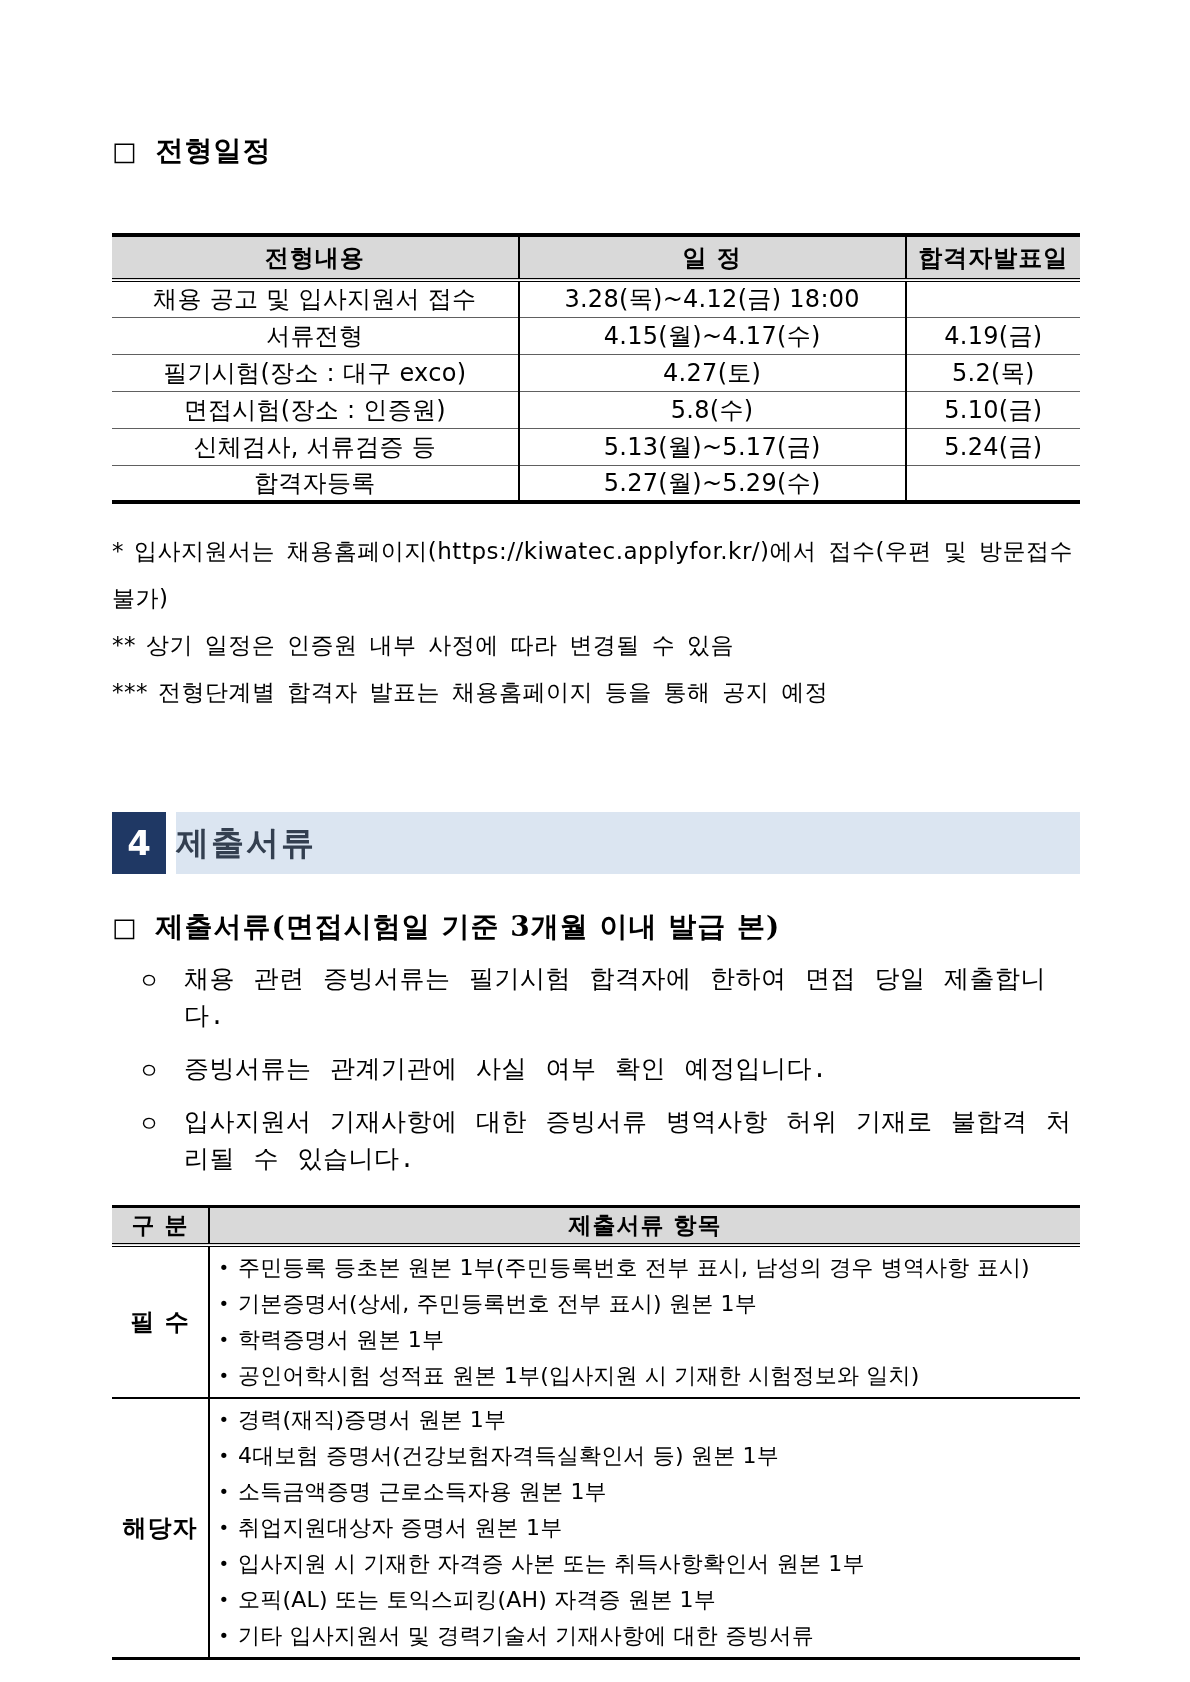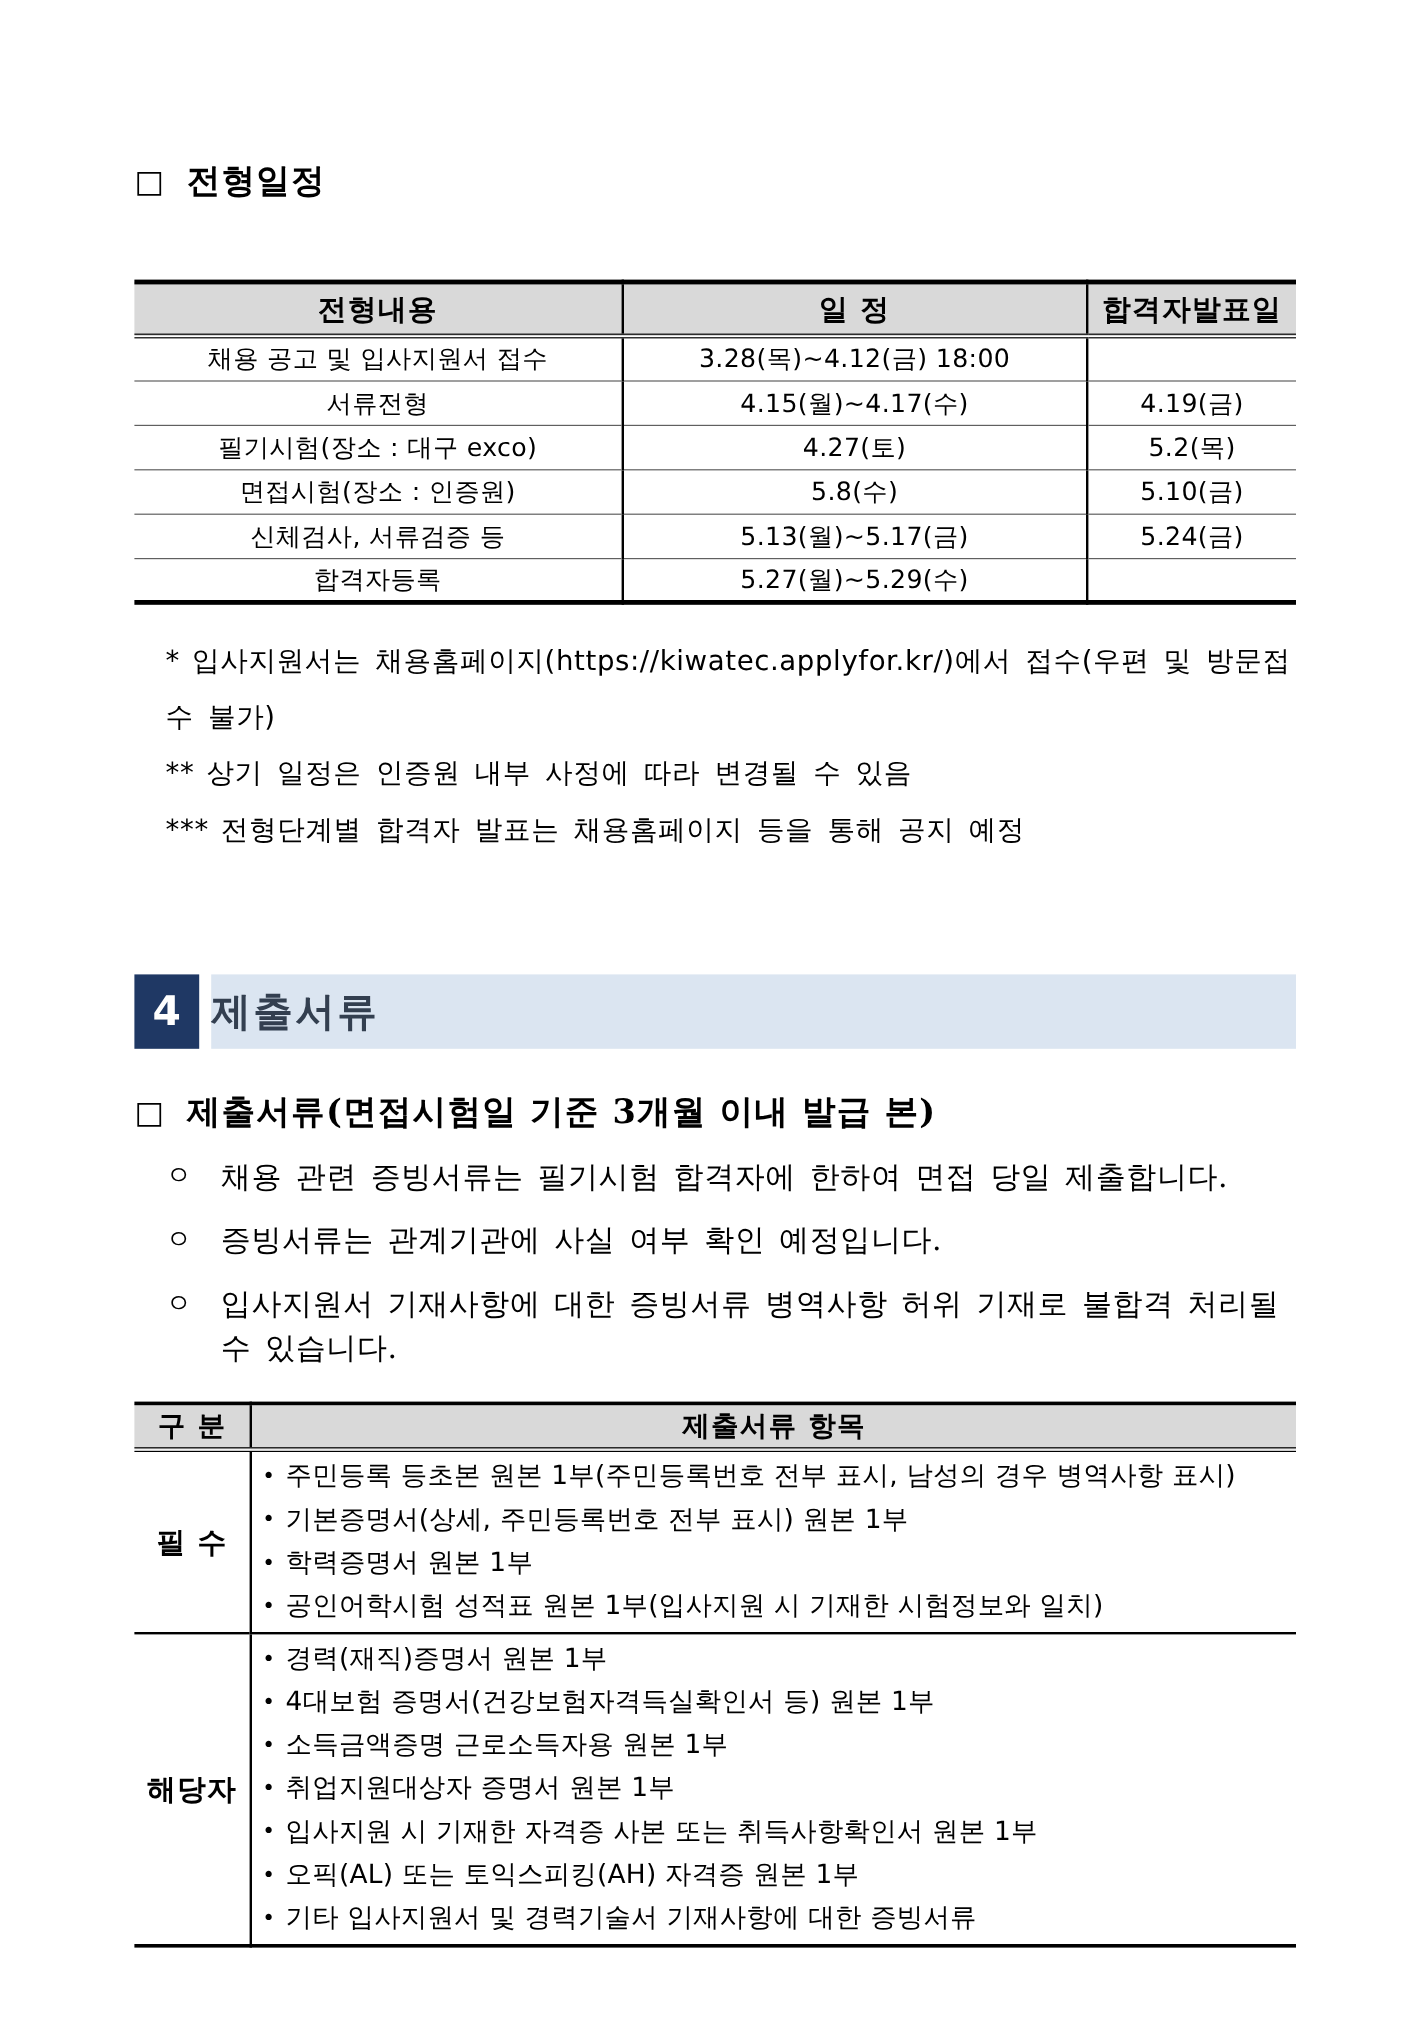--- a/index.html
+++ b/index.html
@@ -29,29 +29,29 @@
   }
   .schedule-table col.c1 { width: 42%; }
   .schedule-table col.c2 { width: 40%; }
   .schedule-table col.c3 { width: 18%; }
   .schedule-table th {
     background: #d9d9d9; height: 45px;
     font-size: 24px; font-weight: bold; letter-spacing: 1px;
     border-bottom: 4px double #000;
   }
   .schedule-table td {
-    height: 37px; font-size: 21px; text-align: center; letter-spacing: 0.3px;
+    height: 37px; font-size: 24px; text-align: center; letter-spacing: 0.3px;
   }
   .schedule-table tbody tr + tr td { border-top: 1.5px solid #606060; }
   .schedule-table th:not(:last-child),
   .schedule-table td:not(:last-child) { border-right: 2px solid #000; }
 
   
   .footnotes { margin-top: 24px; }
-  .footnote { font-size: 23px; line-height: 47px; letter-spacing: 0.5px; word-spacing: 4px; margin-left: 26px; }
+  .footnote { font-size: 23px; line-height: 47px; letter-spacing: 0.5px; word-spacing: 4px; }
   .fn-marker { margin-right: 10px; }
 
   
   .section-banner { display: flex; height: 62px; margin-top: 96px; }
   .sec-num {
     width: 54px; background: #1f3864; color: #ffffff;
     font-size: 34px; font-weight: bold;
     display: flex; align-items: center; justify-content: center;
   }
   .sec-strip {
@@ -61,21 +61,21 @@
   }
 
   
   .bullets { margin-top: 16px; }
   .bullet {
     display: flex; margin: 8px 0 16px 26px;
     font-family: "DejaVu Serif", "Liberation Serif", serif;
     font-size: 25px; line-height: 37px; letter-spacing: 0.5px; word-spacing: 3px;
   }
   .bullet-marker { flex: 0 0 46px; font-size: 22px; }
-  .bullet-text { flex: 1; }
+  .bullet-text { flex: 1; font-family: Liberation Mono, monospace; }
 
   
   .docs-table {
     width: 100%; border-collapse: collapse; table-layout: fixed;
     margin-top: 26px;
     border-top: 3.5px solid #000; border-bottom: 3.5px solid #000;
   }
   .docs-table col.g { width: 97px; }
   .docs-table th.hdr {
     background: #d9d9d9; height: 38px;

